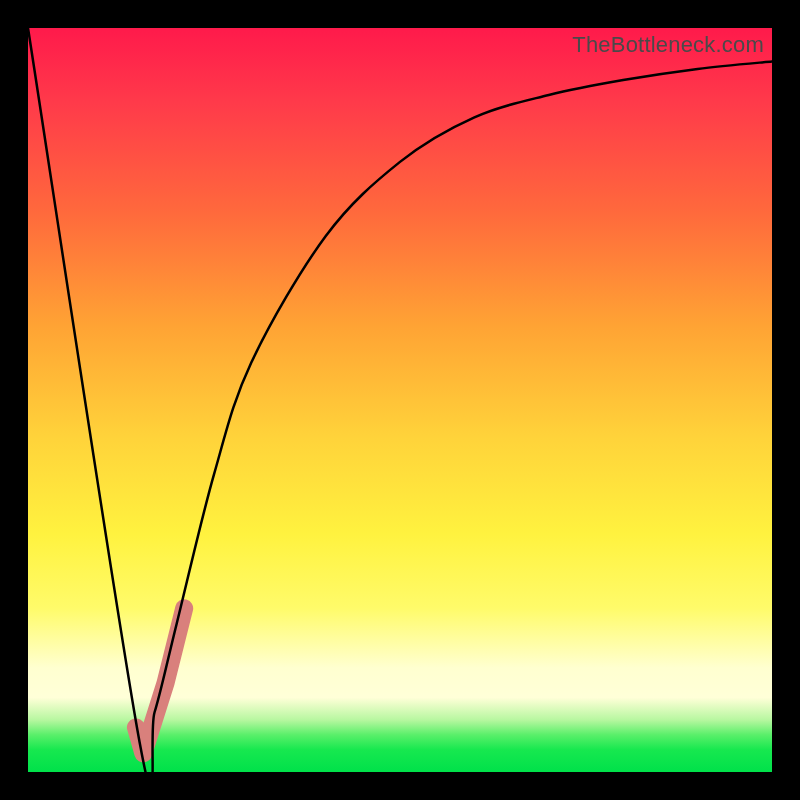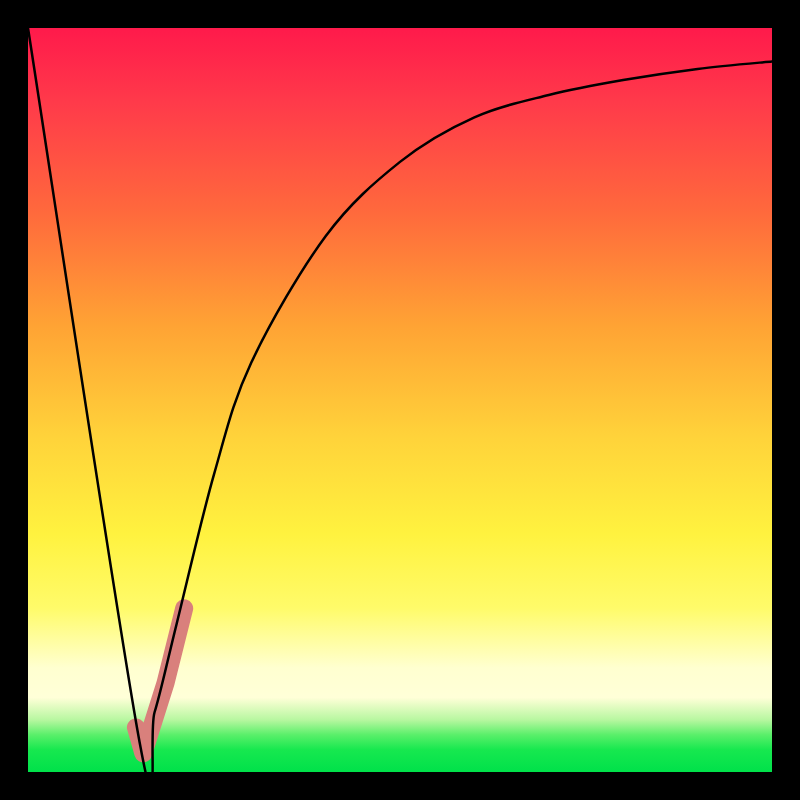--- a/index.html
+++ b/index.html
@@ -57,18 +57,19 @@
     top: 0;
     width: 744px;
     height: 744px;
   }
 </style>
 </head>
 <body>
 
 <div class="frame">
   <div class="plot">
+    <div class="watermark">TheBottleneck.com</div>
     <svg class="overlay" viewBox="0 0 744 744" preserveAspectRatio="none">
       <path id="highlight-path" fill="none" stroke-linecap="round" stroke-linejoin="round" d="M107.9 699.4 L115.3 725.4 L137.6 654.7 L156.2 580.3" stroke="#d9807c" stroke-width="18"></path>
       <path id="curve-path" fill="none" stroke-linecap="round" stroke-linejoin="round" d="M 0.0 0.0 C 18.6 119.0, 90.5 600.2, 111.6 714.2 C 132.7 828.3, 120.3 704.3, 126.5 684.5 C 132.7 664.6, 138.9 634.9, 148.8 595.2 C 158.7 555.5, 173.6 489.8, 186.0 446.4 C 198.4 403.0, 204.6 374.5, 223.2 334.8 C 241.8 295.1, 272.8 241.8, 297.6 208.3 C 322.4 174.8, 347.2 153.8, 372.0 133.9 C 396.8 114.1, 421.6 100.4, 446.4 89.3 C 471.2 78.1, 496.0 73.2, 520.8 67.0 C 545.6 60.8, 570.4 56.4, 595.2 52.1 C 620.0 47.7, 644.8 44.0, 669.6 40.9 C 694.4 37.8, 731.6 34.7, 744.0 33.5" stroke="#000000" stroke-width="2.5"></path>
     </svg>
   </div>
 </div>
 
 </body></html>

